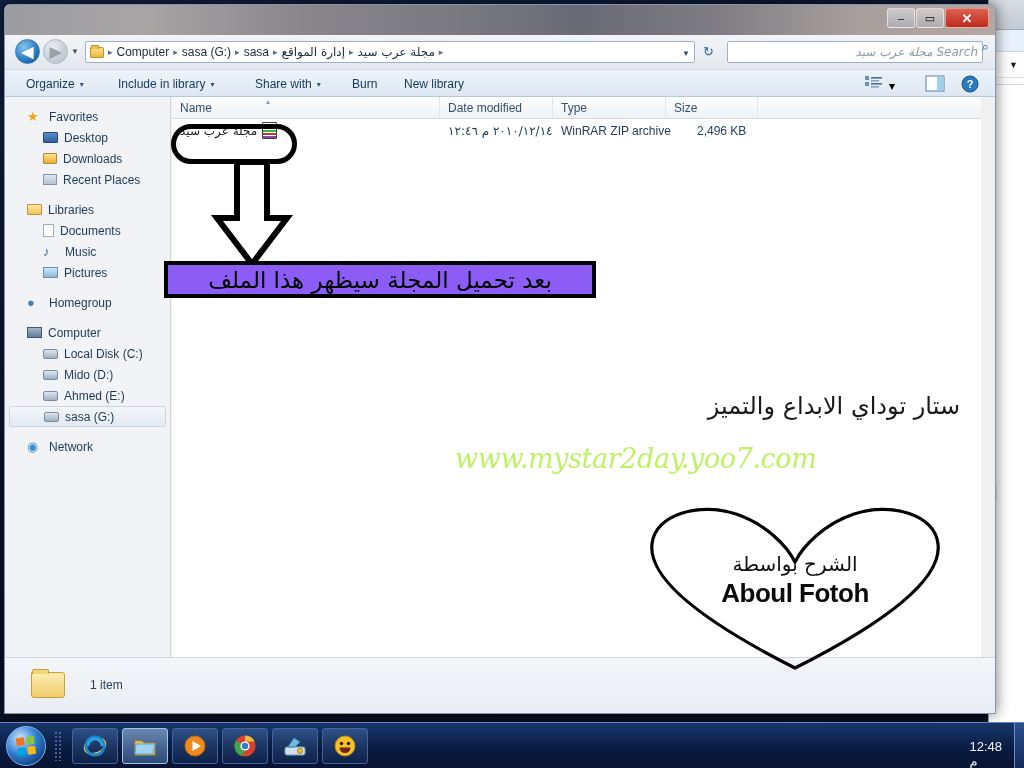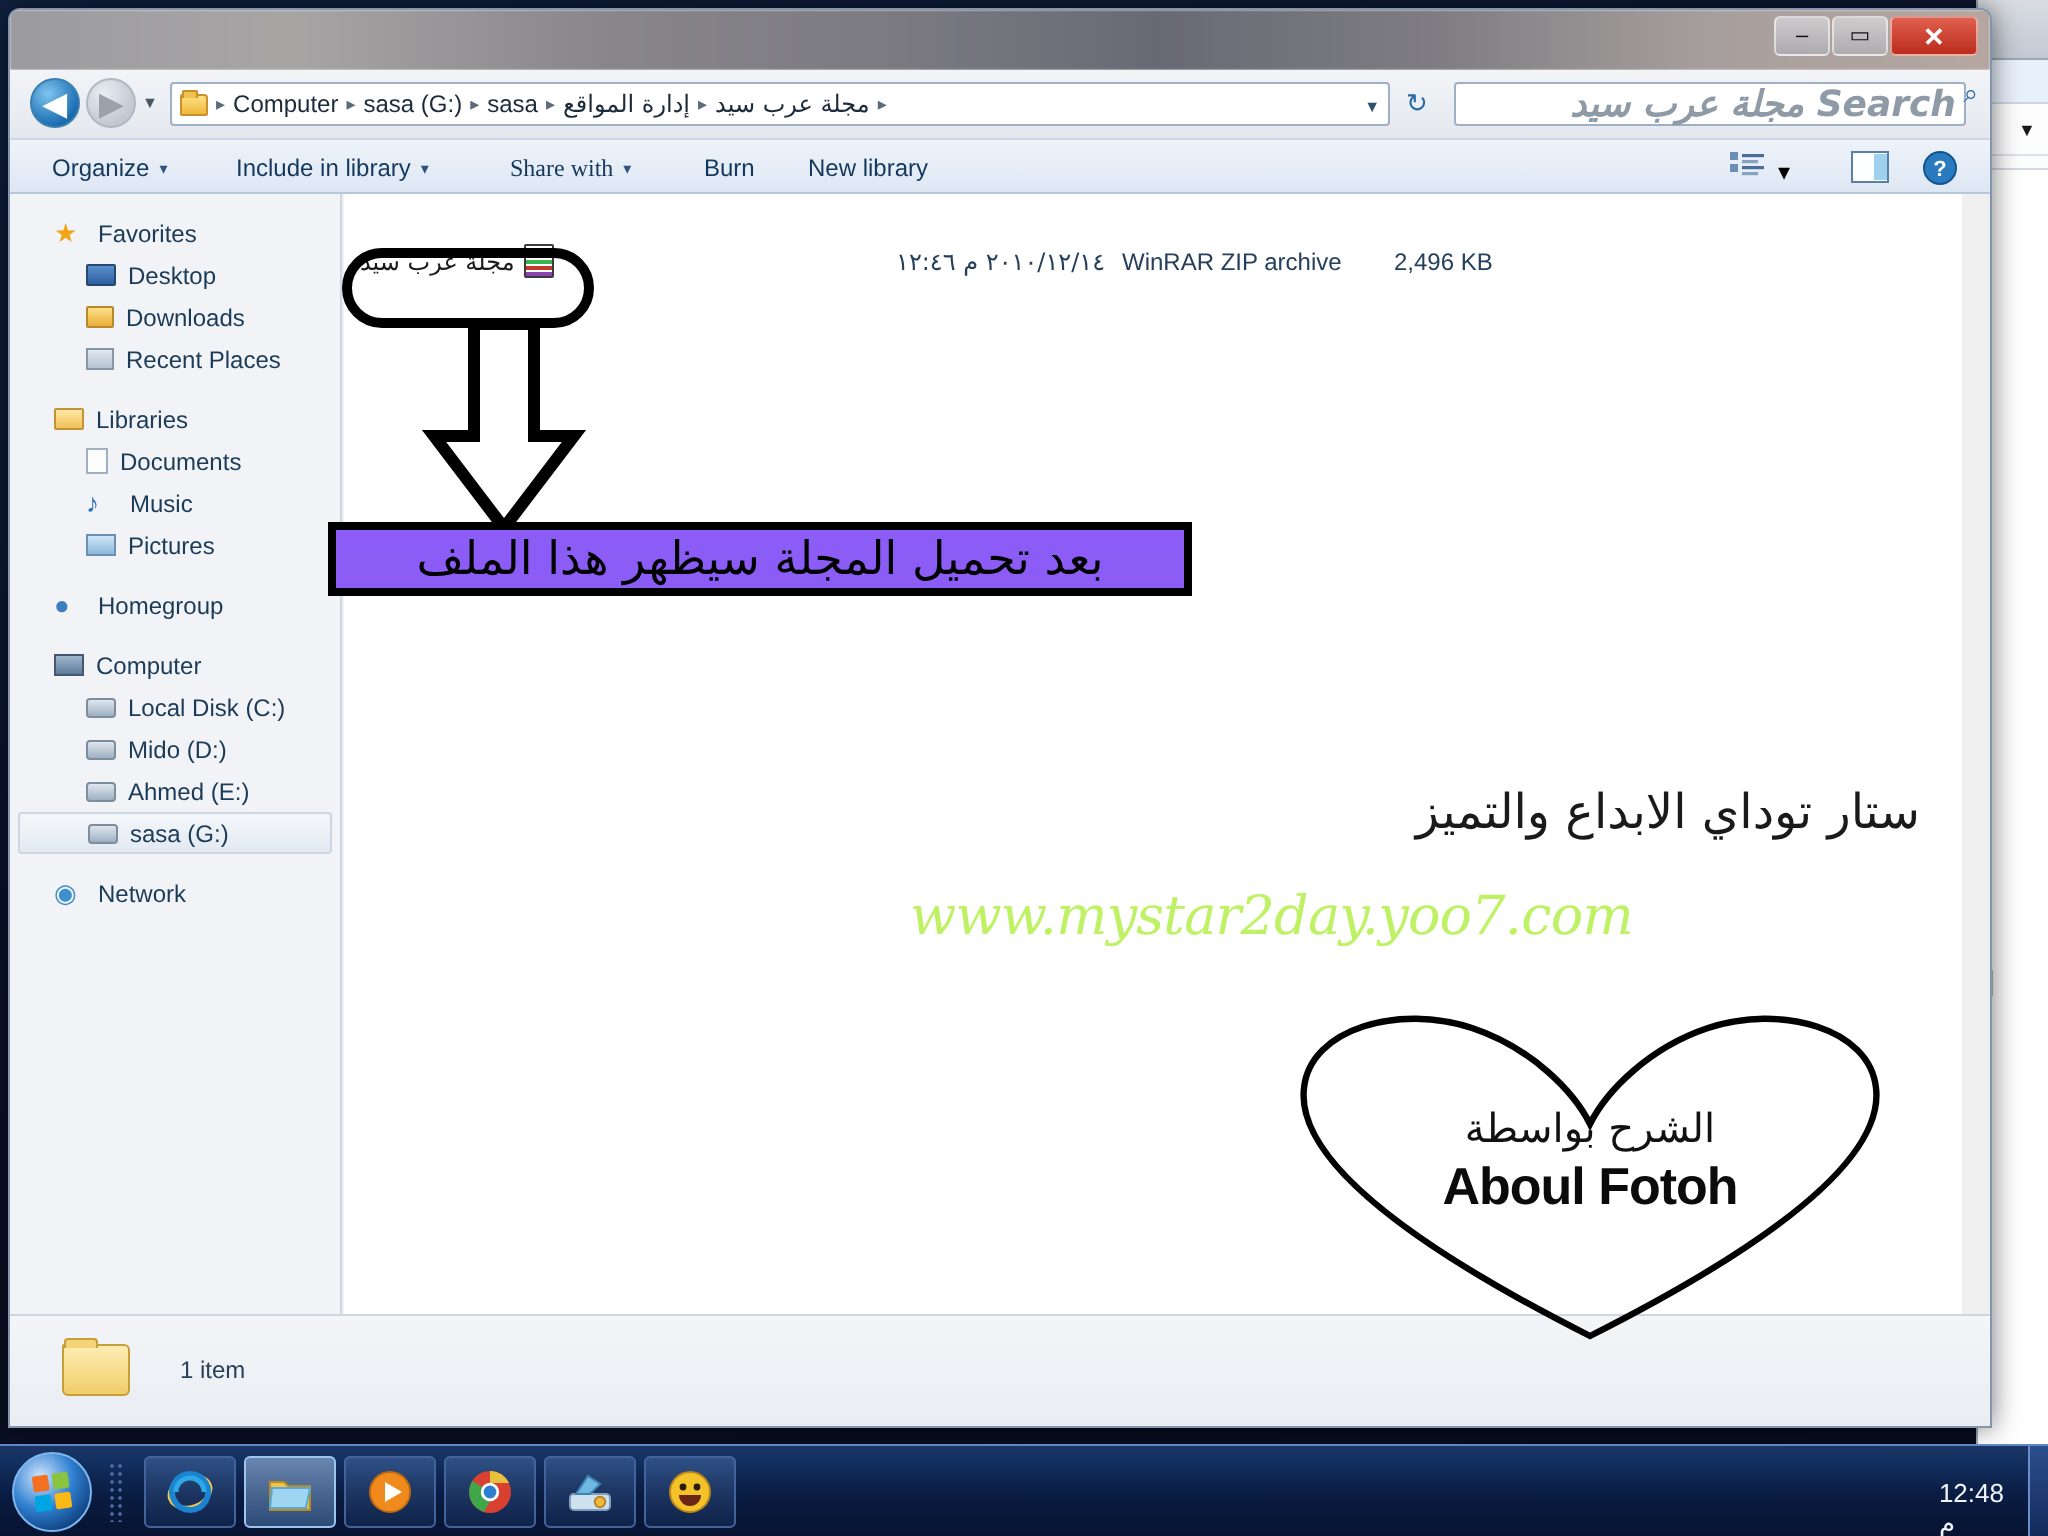--- a/index.html
+++ b/index.html
@@ -98,21 +98,21 @@
     position:relative; flex:none;
   }
   .folder-ico:before{content:"";position:absolute;left:0;top:-3px;width:6px;height:3px;background:#f0c14f;border:1px solid #c8912a;border-bottom:none;border-radius:1px 1px 0 0;}
   #crumbdrop { position:absolute; right:4px; top:7px; font-size:8px; color:#33506b;}
   #refresh { position:absolute; left:698px; top:9px; font-size:13px; color:#2a6aa6; }
   #searchbox {
     position:absolute; left:722px; top:6px; width:256px; height:22px;
     background:#fff; border:1px solid #a0b0c4; border-radius:2px;
     display:flex; align-items:center; justify-content:flex-end; padding:0 4px;
   }
-  #searchph { font-size:18px; color:#8e9aa6; font-style:italic; font-family:"DejaVu Sans",sans-serif; direction:rtl;font-weight:bold;}
+  #searchph { font-size:12px; color:#8e9aa6; font-style:italic; font-family:"DejaVu Sans",sans-serif; direction:rtl;}
   #searchicon { position:absolute; right:6px; top:4px; color:#2a6aa6; font-size:13px;}
 
   
   #toolbar {
     position:absolute; left:0; top:64px; width:990px; height:28px;
     background:linear-gradient(#eef3fa,#dde7f3);
     border-top:1px solid #cbd8e8; border-bottom:1px solid #b7c6d9;padding-left:45px;
   }
   .tbitem {
     position:absolute; top:0; height:28px; display:flex; align-items:center;
@@ -331,21 +331,21 @@
 
   <div id="toolbar">
     <div class="tbitem" style="left:12px;">
       <span>Organize</span>
       <span class="caret">▾</span>
     </div>
     <div class="tbitem" style="left:104px;">
       <span>Include in library</span>
       <span class="caret">▾</span>
     </div>
-    <div class="tbitem" style="left:241px;font-family:Liberation Serif, serif;">
+    <div class="tbitem" style="left:241px;">
       <span>Share with</span>
       <span class="caret">▾</span>
     </div>
     <div class="tbitem" style="left:338px;">
       <span>Burn</span>
     </div>
     <div class="tbitem" style="left:390px;">
       <span>New library</span>
     </div>
 
@@ -447,20 +447,28 @@
     <div class="navgroup">
       <div class="navitem">
         <span class="nico ic-net">◉</span>
         <span>Network</span>
       </div>
     </div>
   </div>
 
   <div id="contentpane">
 
+    <div id="colhdr">
+      <div class="colcell" style="left:0px; width:268px;">Name</div>
+      <div class="colcell" style="left:268px; width:113px;">Date modified</div>
+      <div class="colcell" style="left:381px; width:113px;">Type</div>
+      <div class="colcell" style="left:494px; width:92px;">Size</div>
+      <div class="colcell" style="left:586px; width:223px; border-right:none;"></div>
+      <div id="sortmark">▴</div>
+    </div>
 
     <div class="filerow">
       <div id="filename-cell">
         <span class="rar-ico">
           <span style="top:1px;  background:#d63a8e;"></span>
           <span style="top:4px;  background:#3aa0d6;"></span>
           <span style="top:7px;  background:#39b44a;"></span>
           <span style="top:10px; background:#c0392b;"></span>
           <span style="top:13px; background:#8e44ad;"></span>
         </span>

